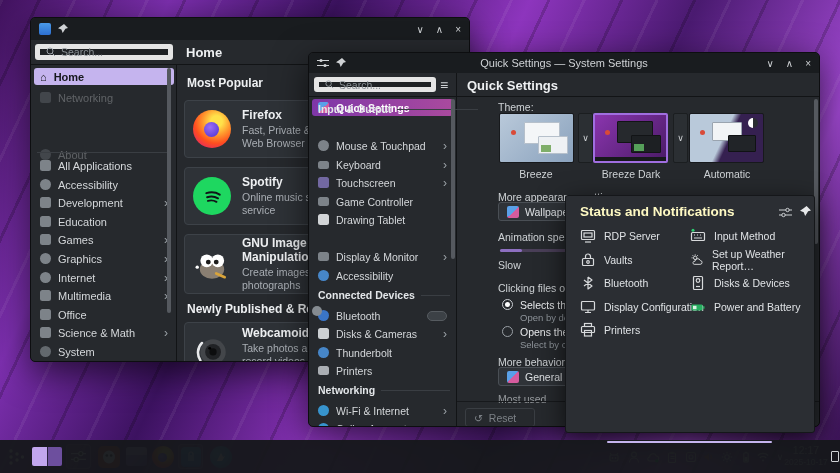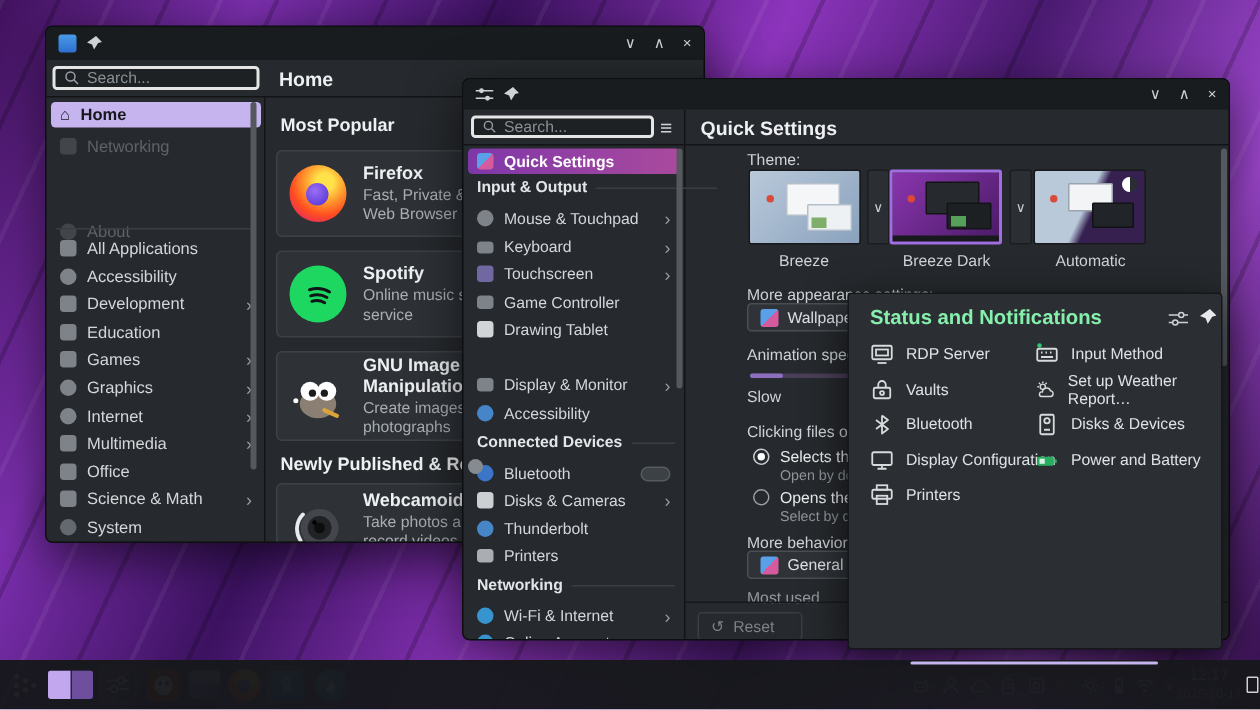--- a/index.html
+++ b/index.html
@@ -13,21 +13,21 @@
   
   .win{position:absolute;border-radius:5px;overflow:hidden;background:#26292d;
     box-shadow:0 10px 34px rgba(0,0,0,.6);border:1px solid #0d0e10}
   .tbar{position:absolute;left:0;right:0;top:0;height:22px;background:#191c1f;display:flex;align-items:center;padding:0 8px}
   .tbar .title{position:absolute;left:0;right:0;text-align:center;font-size:11px;color:#cfd2d5}
   .wbtns{position:absolute;right:8px;top:0;height:22px;display:flex;gap:12px;align-items:center;color:#cfd2d5;font-size:10px}
   .appbadge{width:12px;height:12px;border-radius:2px;margin-right:7px}
   .hline{position:absolute;height:1px;background:#121416}
   .vline{position:absolute;width:1px;background:#121416}
   
-  .search{position:absolute;display:flex;align-items:center;gap:5px;background:#1e2124;border:2px solid #e5e5e5;border-radius:3px;padding:0 6px}
+  .search{position:absolute;display:flex;align-items:center;gap:5px;background:#1e2124;border:5px solid #e5e5e5;border-radius:3px;padding:0 6px}
   .search input{background:transparent;border:none;outline:none;color:#c9ccd0;font-size:10.5px;width:100%;font-family:inherit}
   .search input::placeholder{color:#8a9095}
   
   .drow,.srow{position:absolute;left:3px;display:flex;align-items:center;gap:7px;height:17px;padding:0 6px;border-radius:3px;font-size:11px;color:#d4d7da}
   .drow{width:140px}
   .srow{width:141px;font-size:10.5px}
   .drow.sel{background:#c5b4ee;color:#16181c;font-weight:bold}
   .srow.sel{background:linear-gradient(90deg,#7e37a8,#aa4a9e);color:#fff;font-weight:bold}
   .dim{opacity:.32}
   .gicon{width:11px;height:11px;border-radius:2.5px;background:#878d93;flex:none;opacity:.9}
@@ -55,21 +55,21 @@
   .radio.on{border-color:#c9cdd2}
   .radio.on::after{content:"";position:absolute;inset:2px;border-radius:50%;background:#fff}
   .sub{position:absolute;font-size:9.5px;color:#8f959b}
   .slider{position:absolute;height:3px;background:#4a3f58;border-radius:2px}
   .slider .fill{position:absolute;left:0;top:0;bottom:0;width:22px;background:#8d6fc0;border-radius:2px}
   .slider .tick{position:absolute;top:5px;width:1px;height:4px;background:#565b61}
   .toggle{position:absolute;width:20px;height:10px;border-radius:5px;background:#3c4146;border:1px solid #565b60}
   .toggle::after{content:"";position:absolute;left:0;top:-1px;width:10px;height:10px;border-radius:50%;background:#858b91}
   
   .popup{position:absolute;left:565px;top:195px;width:250px;height:238px;background:#2b2e33;border:1px solid #15171a;border-radius:3px;box-shadow:0 8px 28px rgba(0,0,0,.65)}
-  .ptitle{position:absolute;left:14px;top:8px;font-size:13.5px;font-weight:bold;color:#86efac}
+  .ptitle{position:absolute;left:14px;top:8px;font-size:13.5px;font-weight:bold;color:#fef9c3}
   .prow{position:absolute;display:flex;align-items:center;gap:8px;height:18px;font-size:10.5px;color:#dfe2e5}
   
   .panel{position:absolute;left:0;top:440px;width:840px;height:33px;background:rgba(22,24,27,.96);display:block;z-index:40}
   .task{position:absolute;top:444px;width:25px;height:25px;border-radius:4px;display:flex;align-items:center;justify-content:center}
   .task.active{background:rgba(255,255,255,.09);border:1px solid rgba(255,255,255,.22)}
   .tray{position:absolute;top:449px;width:16px;height:16px;display:flex;align-items:center;justify-content:center;color:#e6e8ea}
   .clock{position:absolute;top:444px;text-align:center;color:#eceef0;line-height:12px}
   .clock .t{font-size:10.5px}
   .clock .d{font-size:8.5px;color:#c3c7cb}
   svg{display:block}
@@ -249,20 +249,21 @@
             <path d="M0 2.5h12M0 7.5h12" stroke="#cfd2d5"></path>
             <circle cx="4" cy="2.5" r="1.6" fill="#cfd2d5"></circle>
             <circle cx="8" cy="7.5" r="1.6" fill="#cfd2d5"></circle>
           </svg>
         </span>
       <span>
           <svg width="10" height="10" viewBox="0 0 10 10">
             <path d="M6 0l4 4-2.6.7L4.7 9 3.4 5.6 0 4.3 3.3 2z" fill="#cfd2d5"></path>
           </svg>
         </span>
+      <span class="title">Quick Settings — System Settings</span>
       <span class="wbtns" style="height:20px">
         <span>∨</span>
         <span>∧</span>
         <span>×</span>
       </span>
     </div>
 
     <div class="search" style="left:5px;top:24px;width:122px;height:15px">
       <span>
           <svg width="9" height="9" viewBox="0 0 10 10">
@@ -274,21 +275,21 @@
     </div>
     <div class="abs" style="left:131px;top:24px;font-size:14px;color:#cfd2d5">≡</div>
     <div class="abs" style="left:158px;top:25px;font-size:13px;font-weight:bold;color:#eef0f2">Quick Settings</div>
     <div class="hline" style="left:0;top:43px;width:512px"></div>
     <div class="vline" style="left:147px;top:20px;height:355px"></div>
 
     <div class="srow sel" style="top:46px">
       <span class="gicon" style="background:linear-gradient(135deg,#5aa0e8 0 50%,#d65b9e 50% 100%);opacity:1"></span>
       <span>Quick Settings</span>
     </div>
-    <div class="sech" style="top:66px;width:160px">Input &amp; Output</div>
+    <div class="sech" style="top:50px;width:160px">Input &amp; Output</div>
     <div class="srow" style="top:84px">
         <span class="gicon round"></span>
         <span>Mouse &amp; Touchpad</span>
         <span class="arrow">›</span>
       </div>
     <div class="srow" style="top:103px">
         <span class="gicon" style="height:8px"></span>
         <span>Keyboard</span>
         <span class="arrow">›</span>
       </div>

